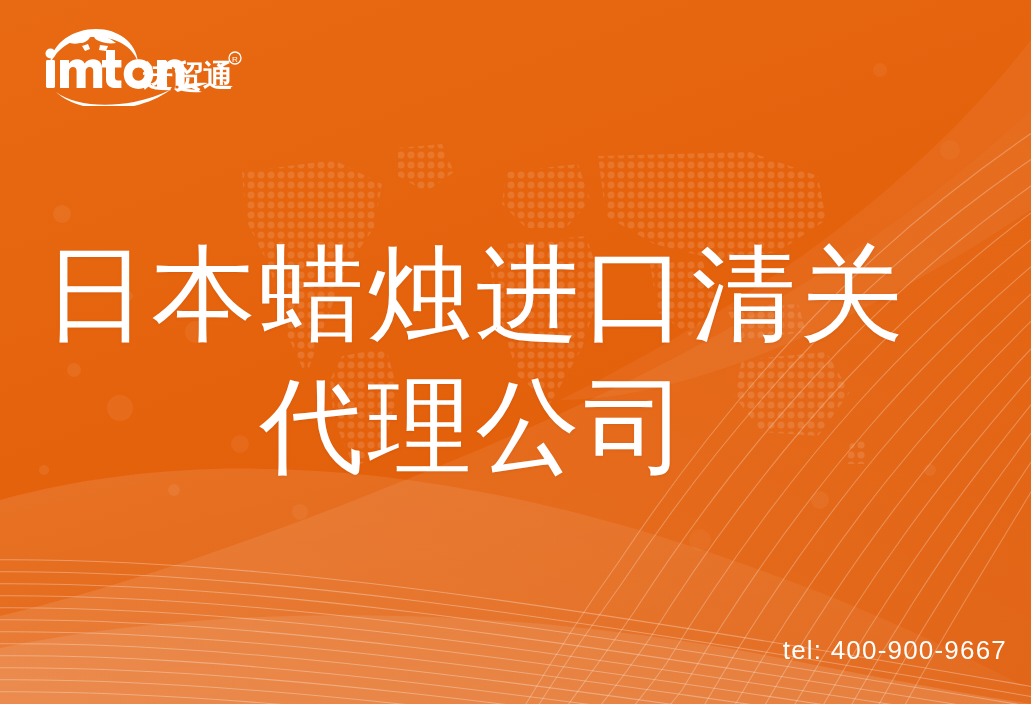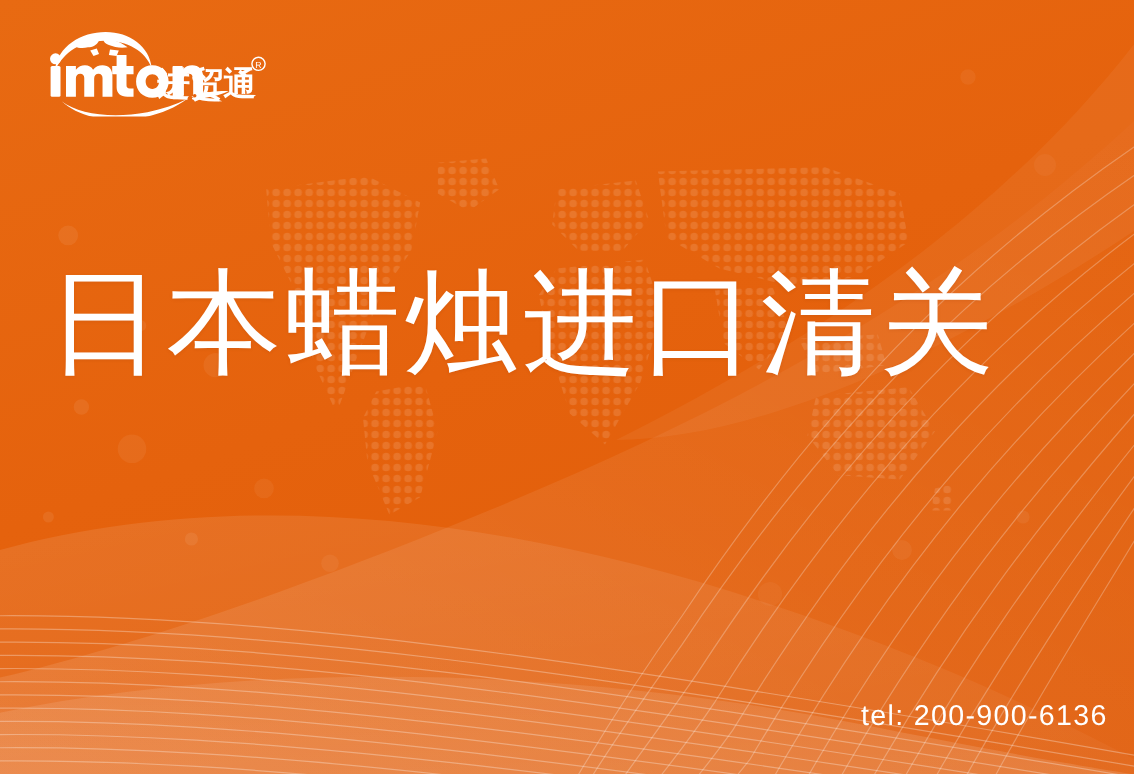--- a/index.html
+++ b/index.html
@@ -245,17 +245,18 @@
       <path d="M18,66 C34,78 64,82 96,76 C110,73 122,69 132,64
                C120,73 104,79 86,82 C58,86 32,79 18,66 Z" fill="#ffffff"></path>
       <path d="M136,62 C146,58 158,56 170,57 C163,60 155,62 148,63
                C154,63 160,64 164,66 C154,67 144,66 136,62 Z" fill="#ffffff"></path>
       <circle cx="139" cy="61" r="1.6" fill="#e5620d"></circle>
     </g>
   </svg>
 
   <div class="headline">
     <span class="line">日本蜡烛进口清关</span>
+    <span class="line">代理公司</span>
   </div>
 
-  <div class="phone">tel: 200-900-6136</div>
+  <div class="phone">tel: 400-900-9667</div>
 
 </div>
 
 </body></html>

